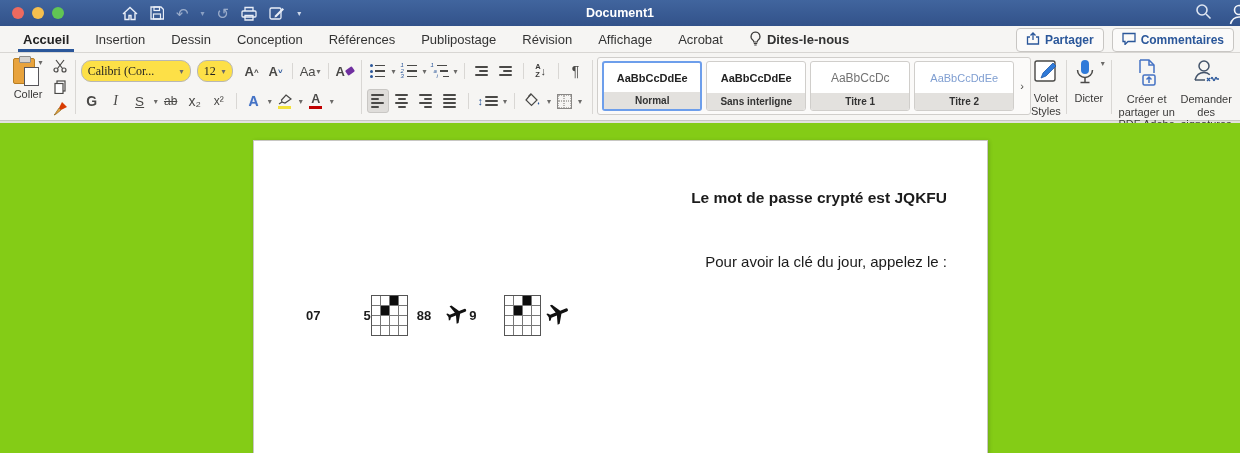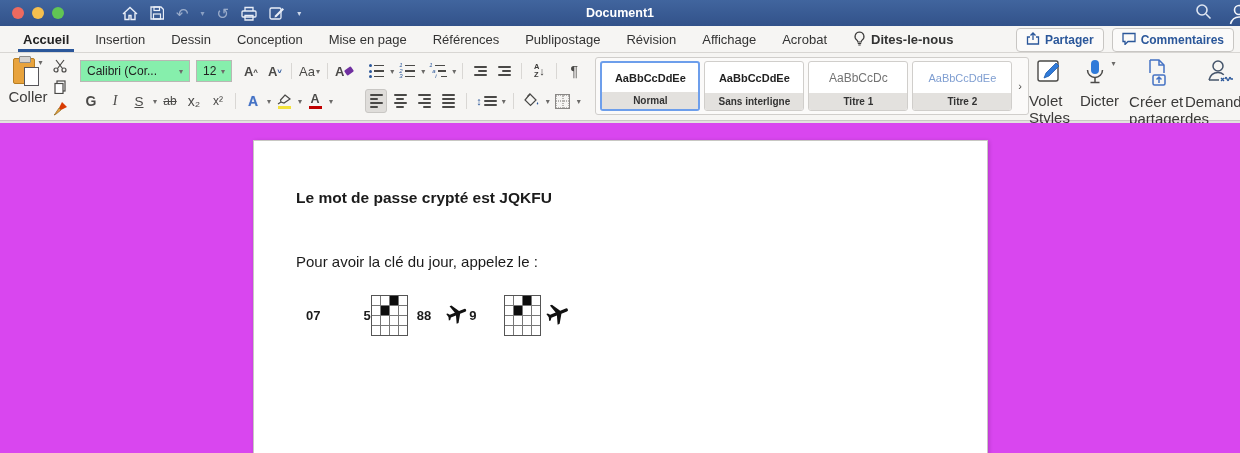--- a/index.html
+++ b/index.html
@@ -29,22 +29,22 @@
   .chipbtn { display:flex; align-items:center; gap:5px; border:1px solid #c8c6c3; background:#fbfaf9; border-radius:4px; font-size:12px; font-weight:bold; color:#2b579a; padding:3px 9px; white-space:nowrap; }
 
   
   .ribbon { height:68px; background:#f6f5f3; border-bottom:1px solid #c9c7c4; display:flex; align-items:stretch; padding:3px 4px 2px 6px; }
   .rsep { width:1px; background:#d9d7d4; margin:4px 5px; }
   .rgroup { display:flex; flex-direction:column; justify-content:flex-start; }
   .rrow { display:flex; align-items:center; height:30px; gap:2px; }
   .ibtn { display:flex; align-items:center; justify-content:center; min-width:22px; height:24px; border-radius:3px; color:#4a4947; font-size:13px; padding:0 2px; }
   .ibtn.sel { background:#dfddda; border:1px solid #c9c7c4; }
   .car { font-size:8px; color:#6b6a68; margin-left:1px; }
-  .combo { border:1px solid #b9b7b4; background:#86efac; border-radius:0; font-size:12px; color:#222; display:flex; align-items:center; justify-content:space-between; padding:2px 6px; height:22px; }
-  .glabel { font-size:15px; color:#3b3a39; text-align:left; line-height:1.15; }
+  .combo { border:1px solid #b9b7b4; background:#fde047; border-radius:10px; font-size:12px; color:#222; display:flex; align-items:center; justify-content:space-between; padding:2px 6px; height:22px;font-family:Liberation Serif, serif; }
+  .glabel { font-size:11px; color:#3b3a39; text-align:center; line-height:1.15; }
 
   
   .paste { display:flex; flex-direction:column; align-items:center; width:44px; }
   .clip { position:relative; width:22px; height:26px; background:#e8a33d; border:1px solid #b97f22; border-radius:2px; }
   .clip:before { content:""; position:absolute; left:5px; top:-3px; width:10px; height:5px; background:#d6d3d0; border:1px solid #8f8d8a; border-radius:1px; }
   .clip .sheet { position:absolute; right:-5px; bottom:-3px; width:15px; height:19px; background:#fff; border:1.5px solid #56555a; }
   .minicol { display:flex; flex-direction:column; justify-content:space-between; padding:1px 0; }
   .mini { width:20px; height:18px; display:flex; align-items:center; justify-content:center; font-size:12px; color:#4a4947; }
 
   
@@ -78,21 +78,21 @@
   .stylecard { width:100px; height:50px; border:1px solid #d0cecb; border-radius:3px; background:#fff; display:flex; flex-direction:column; overflow:hidden; }
   .stylecard.sel { border:2px solid #6d9eeb; box-shadow:0 0 0 1px #fff inset; }
   .stylecard .sample { flex:1; display:flex; align-items:center; justify-content:center; font-size:11px; font-weight:bold; color:#222; white-space:nowrap; }
   .stylecard .sname { height:17px; background:#e3e1de; font-size:10px; color:#333; font-weight:bold; display:flex; align-items:center; justify-content:center; }
   .stylecard.t1 .sample { color:#737373; font-weight:normal; font-size:12px; }
   .stylecard.t2 .sample { color:#7f9ed1; font-weight:normal; font-size:11px; }
   .morebtn { font-size:11px; color:#4a4947; padding:0 2px; }
   .bigbtn { display:flex; flex-direction:column; align-items:center; justify-content:flex-start; padding-top:3px; gap:3px; }
 
   
-  .docarea { position:absolute; top:123px; left:0; right:0; bottom:0; background:#d946ef; }
+  .docarea { position:absolute; top:123px; left:0; right:0; bottom:0; background:#84cc16;text-align:right; }
   .page { position:absolute; left:253px; top:17px; width:735px; height:330px; background:#fff; border:1px solid #c8c7c3; box-shadow:1px 1px 4px rgba(0,0,0,.18); padding:48px 40px 0 42px; }
   .doc-h { font-size:15.5px; font-weight:bold; color:#1b1b1b; margin-bottom:26px; }
   .doc-p { font-size:15px; color:#1b1b1b; line-height:23px; }
   .doc-p2 { margin-top:43px; }
   .phone { display:flex; align-items:center; margin-top:22px; color:#1b1b1b; }
   .pd { font-size:13px; font-weight:bold; }
   .pgrid { display:grid; grid-template-columns:repeat(4,8px); grid-auto-rows:9px; border:1px solid #555; background:#777; gap:1px; }
   .pgrid i { background:#fff; }
   .pgrid i.f { background:#0d0d0d; }
   .plane { display:block; }
@@ -156,23 +156,20 @@
   <div class="tab">
       <span>Insertion</span>
     </div>
   <div class="tab">
       <span>Dessin</span>
     </div>
   <div class="tab">
       <span>Conception</span>
     </div>
   <div class="tab">
-      <span>Mise en page</span>
-    </div>
-  <div class="tab">
       <span>Références</span>
     </div>
   <div class="tab">
       <span>Publipostage</span>
     </div>
   <div class="tab">
       <span>Révision</span>
     </div>
   <div class="tab">
       <span>Affichage</span>

